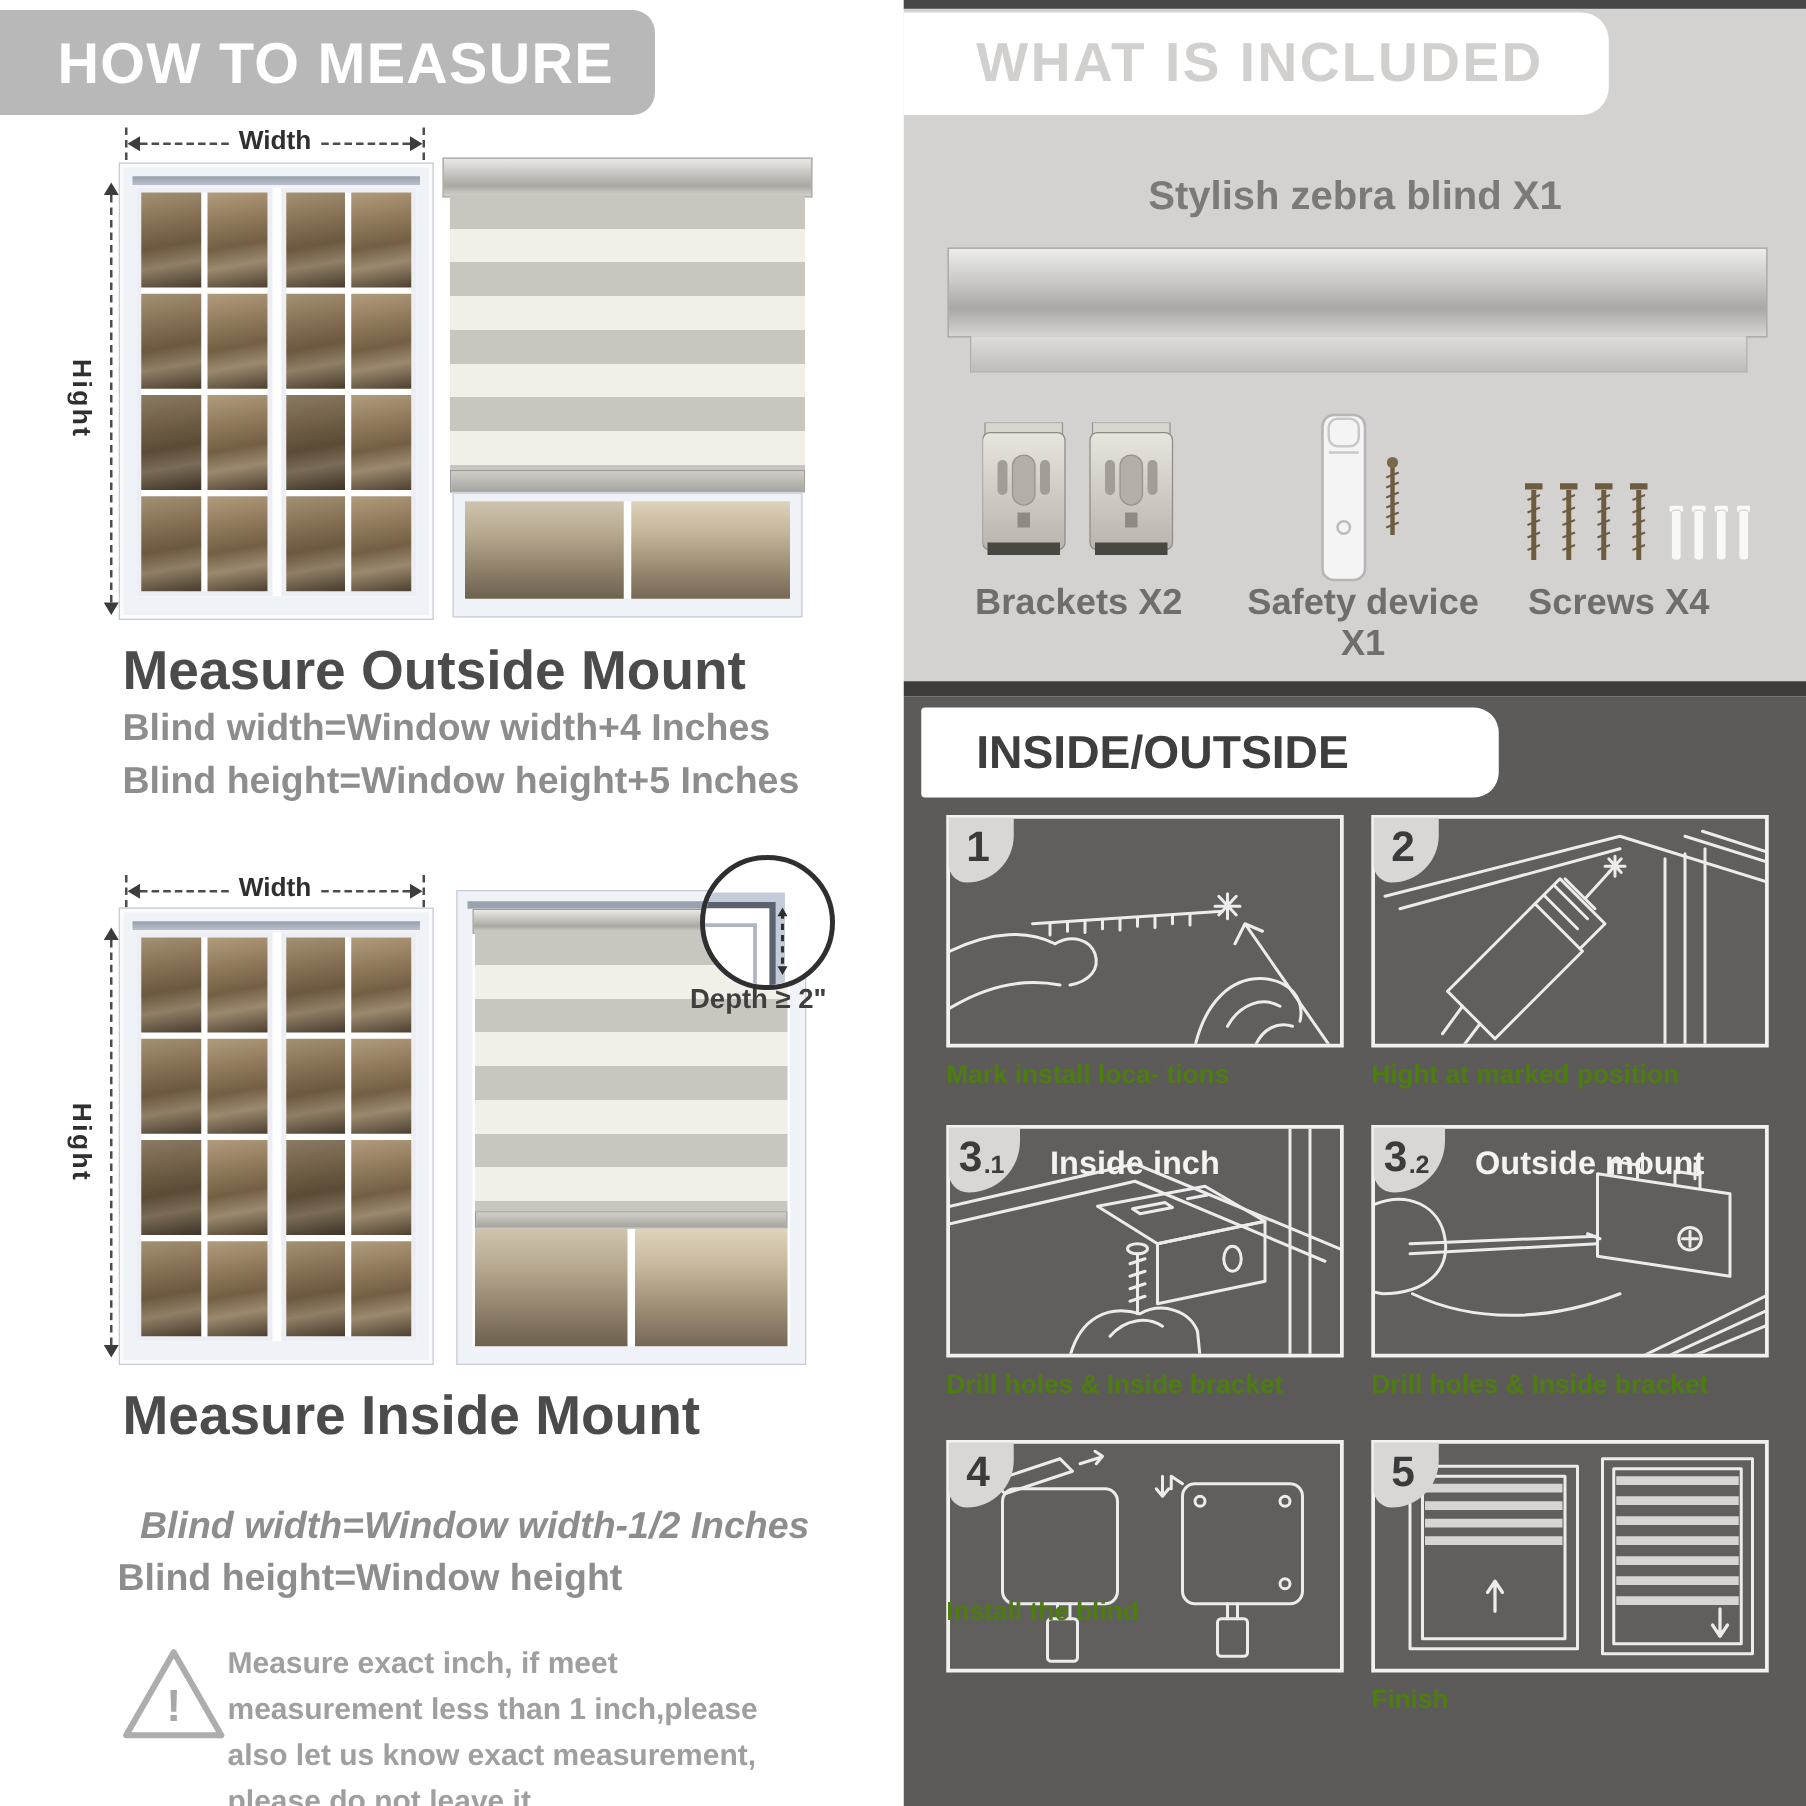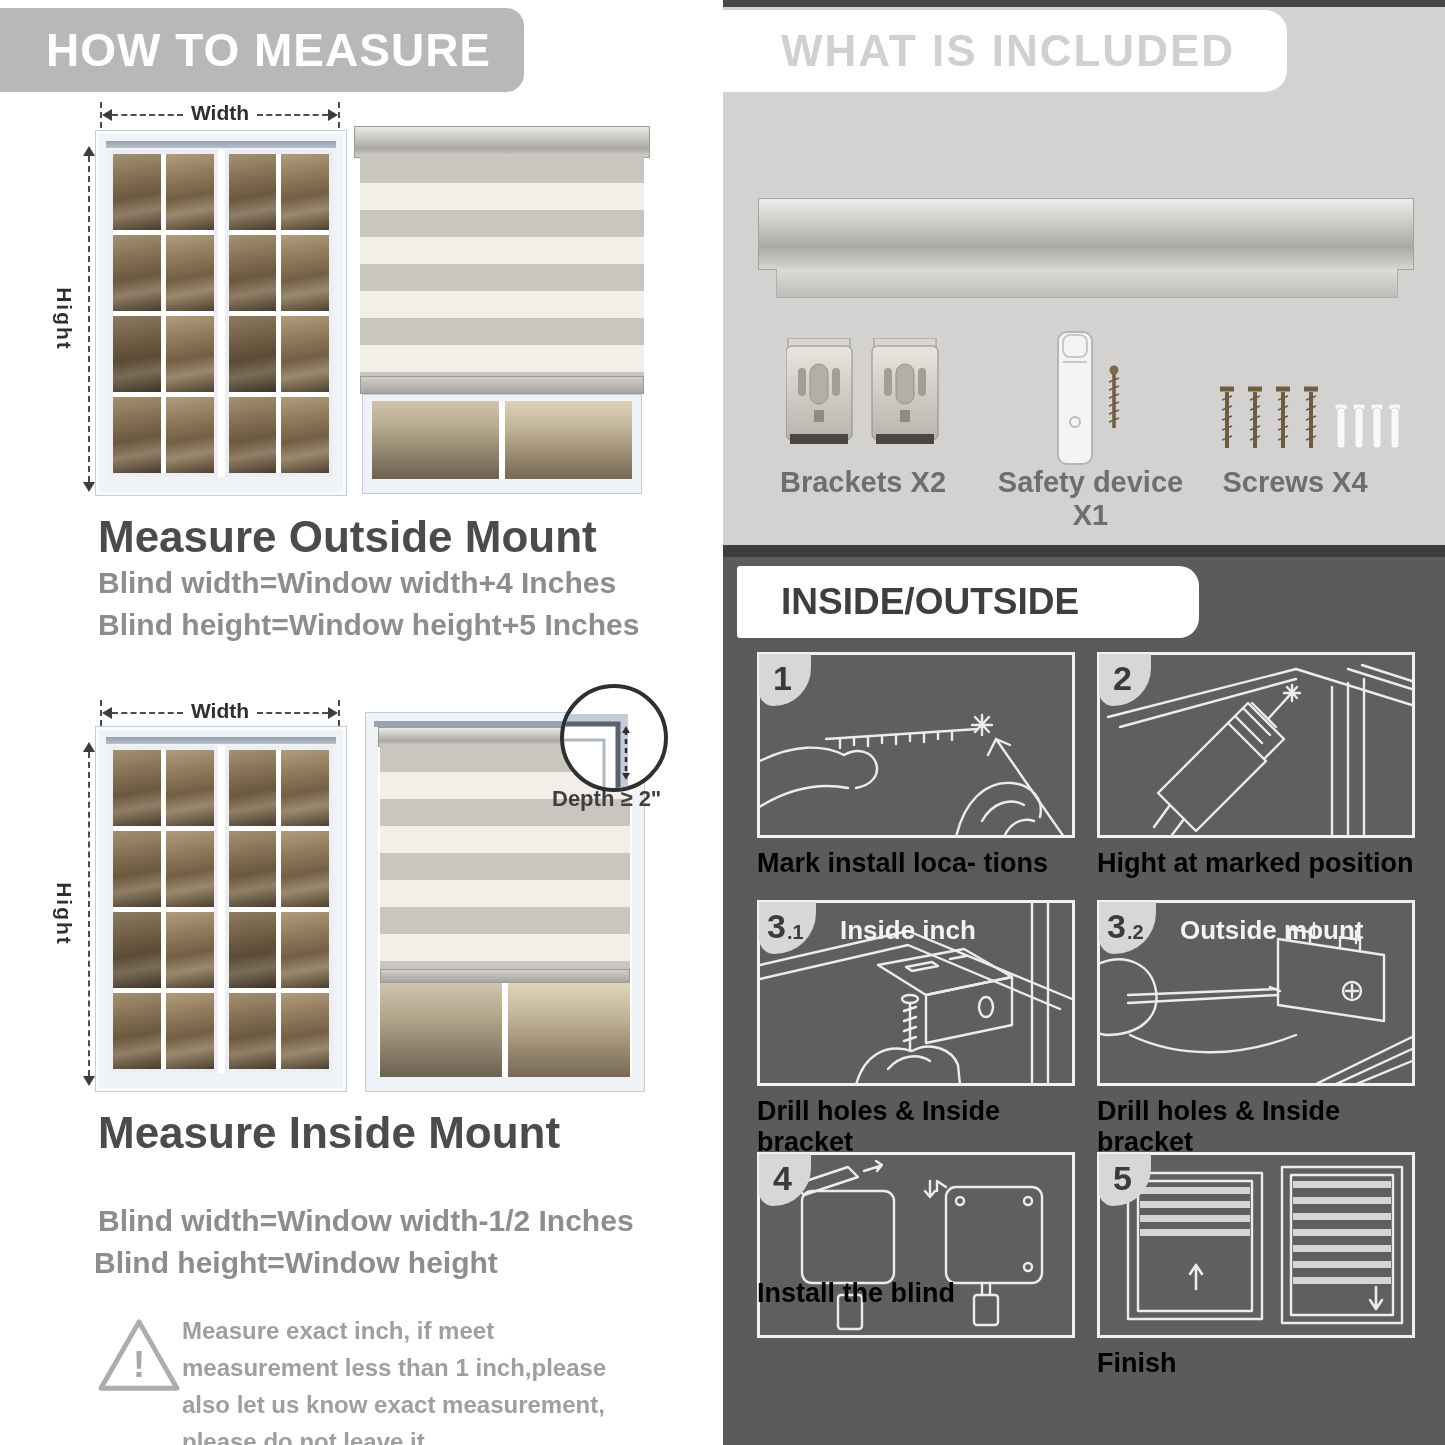--- a/index.html
+++ b/index.html
@@ -62,21 +62,21 @@
   
   .tile{position:absolute;width:318px;height:186px;border:3px solid #f1f1f0;
         background:#615f5e;box-sizing:border-box;}
   .art{position:absolute;left:0;top:0;width:100%;height:100%;}
   .badge{position:absolute;top:-1px;left:-1px;height:52px;min-width:52px;background:#d8d7d5;
          border-radius:0 0 42px 16px;display:flex;align-items:center;justify-content:center;
          padding:0 12px 4px 8px;z-index:2;box-sizing:border-box;}
   .badge .n{font-size:34px;font-weight:bold;color:#3b3b3b;line-height:1;}
   .badge .s{font-size:20px;font-weight:bold;color:#3b3b3b;margin:12px 0 0 1px;line-height:1;}
   .tile-title{position:absolute;left:80px;top:12px;font-size:26px;font-weight:bold;color:#f3f3f2;z-index:2;}
-  .caption{position:absolute;width:332px;font-size:27px;font-weight:bold;color:#000000;}
+  .caption{position:absolute;width:332px;font-size:21px;font-weight:bold;color:#4d7c0f;}
 </style>
 </head>
 <body>
 
 <div id="canvas">
 
   <div class="abs banner" style="left:0;top:8px;width:478px;height:84px;">HOW TO MEASURE</div>
 
   <div class="abs harrow" style="left:100px;top:102px;width:240px;">
     <div class="tick"></div>
@@ -199,35 +199,36 @@
       <path d="M0,26 H64 V100 H54 V36 H0 Z" fill="#c3ccd9"></path>
       <path d="M0,36 H54 V100" stroke="#5a6270" stroke-width="5" fill="none"></path>
       <path d="M0,52 H40 V100" stroke="#aeb6c2" stroke-width="3" fill="none"></path>
       <line x1="62" y1="42" x2="62" y2="88" stroke="#2f2f2f" stroke-width="2.5" stroke-dasharray="5 4"></line>
       <path d="M62,38 l-4,7 h8 Z M62,92 l-4,-7 h8 Z" fill="#2f2f2f"></path>
     </svg>
   </div>
   <div class="abs depth-label" style="left:552px;top:786px;width:150px;">Depth ≥ 2"</div>
 
   <div class="abs sec-title" style="left:98px;top:1108px;">Measure Inside Mount</div>
-  <div class="abs body-line" style="left:98px;top:1204px;">Blind width=Window width-1/2 Inches</div>
+  <div class="abs body-line" style="left:112px;top:1204px;font-style:italic;">Blind width=Window width-1/2 Inches</div>
   <div class="abs body-line" style="left:94px;top:1246px;">Blind height=Window height</div>
 
   <div class="abs" style="left:95px;top:1316px;width:88px;height:80px;">
     <svg viewBox="0 0 90 82" width="88" height="80">
       <path d="M45 6 L84 74 L6 74 Z" fill="none" stroke="#adadad" stroke-width="5" stroke-linejoin="round"></path>
     </svg>
     <span class="abs" style="left:0;right:0;top:28px;text-align:center;font-size:36px;font-weight:bold;color:#a8a8a8;">!</span>
   </div>
   <div class="abs note-text" style="left:182px;top:1312px;width:468px;">Measure exact inch, if meet measurement less than 1 inch,please also let us know exact measurement, please do not leave it</div>
 
   <div class="abs" style="left:723px;top:0;width:722px;height:545px;background:#d3d2d1;"></div>
   <div class="abs" style="left:723px;top:0;width:722px;height:7px;background:#474747;"></div>
   <div class="abs included-box" style="left:723px;top:10px;width:506px;height:82px;">WHAT IS INCLUDED</div>
 
+  <div class="abs product-label" style="left:723px;top:138px;width:722px;">Stylish zebra blind X1</div>
 
   <div class="abs" style="left:758px;top:198px;width:654px;height:70px;border:1px solid #a3a29d;
               background:linear-gradient(180deg,#ececea 0%,#c7c6c2 40%,#a9a8a4 68%,#d6d5d1 100%);"></div>
   <div class="abs" style="left:776px;top:269px;width:620px;height:28px;border:1px solid #b0afab;border-top:none;
               background:linear-gradient(180deg,#dddcd8 0%,#bebdb9 100%);"></div>
 
   <svg class="abs" style="left:786px;top:338px;" width="155" height="122" viewBox="0 0 155 122">
     <defs>
       <linearGradient id="mg" x1="0" y1="0" x2="0" y2="1">
         <stop offset="0" stop-color="#e8e4de"></stop>

